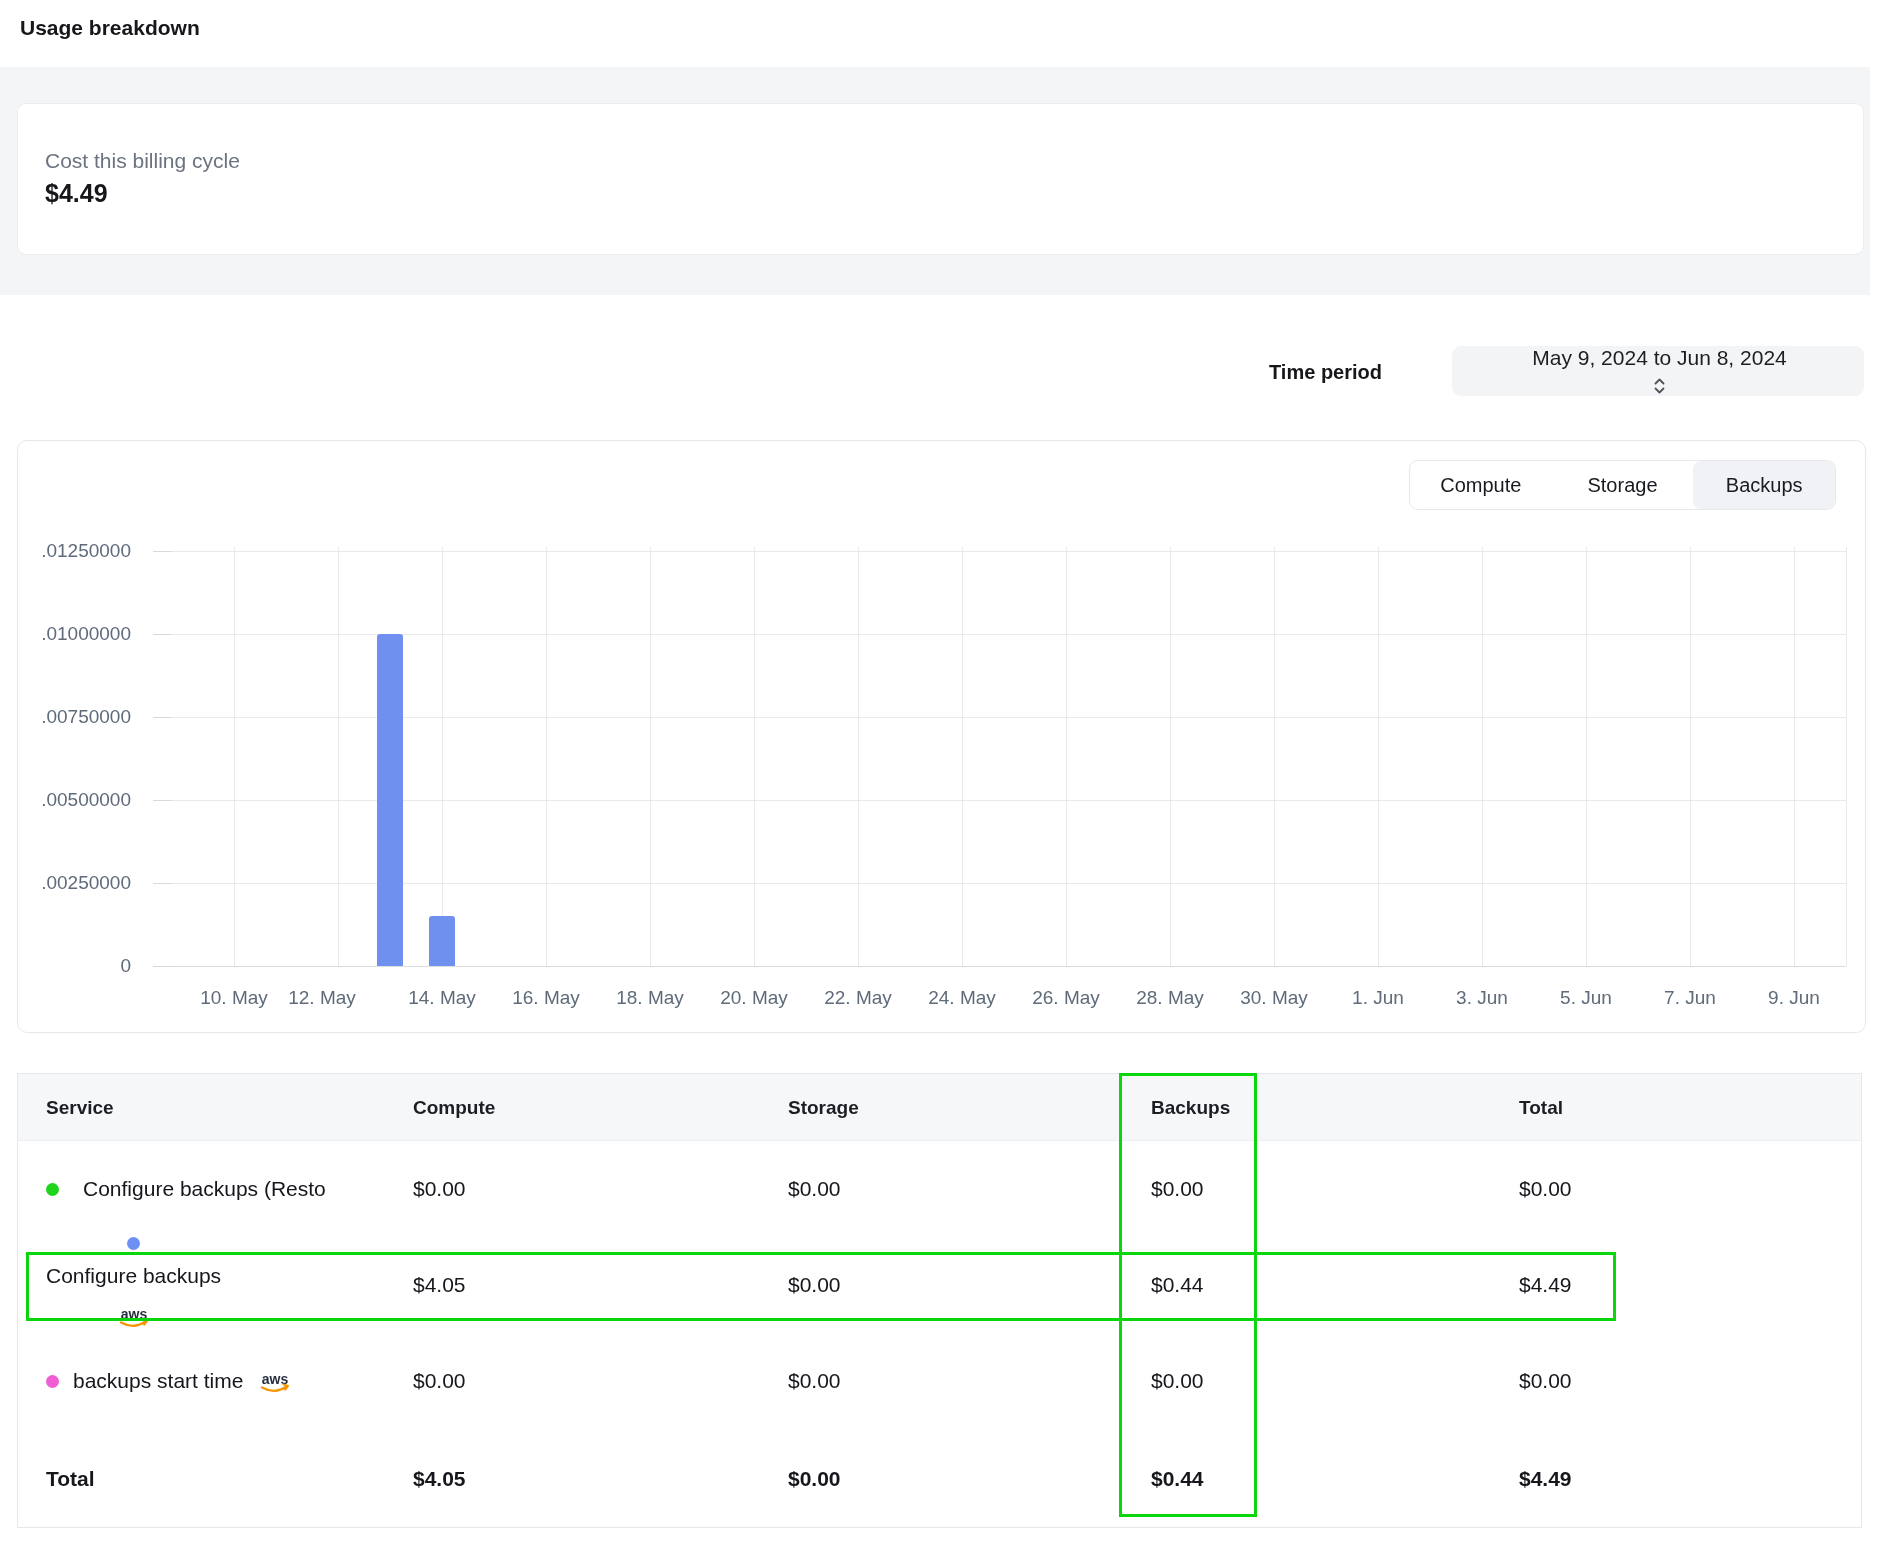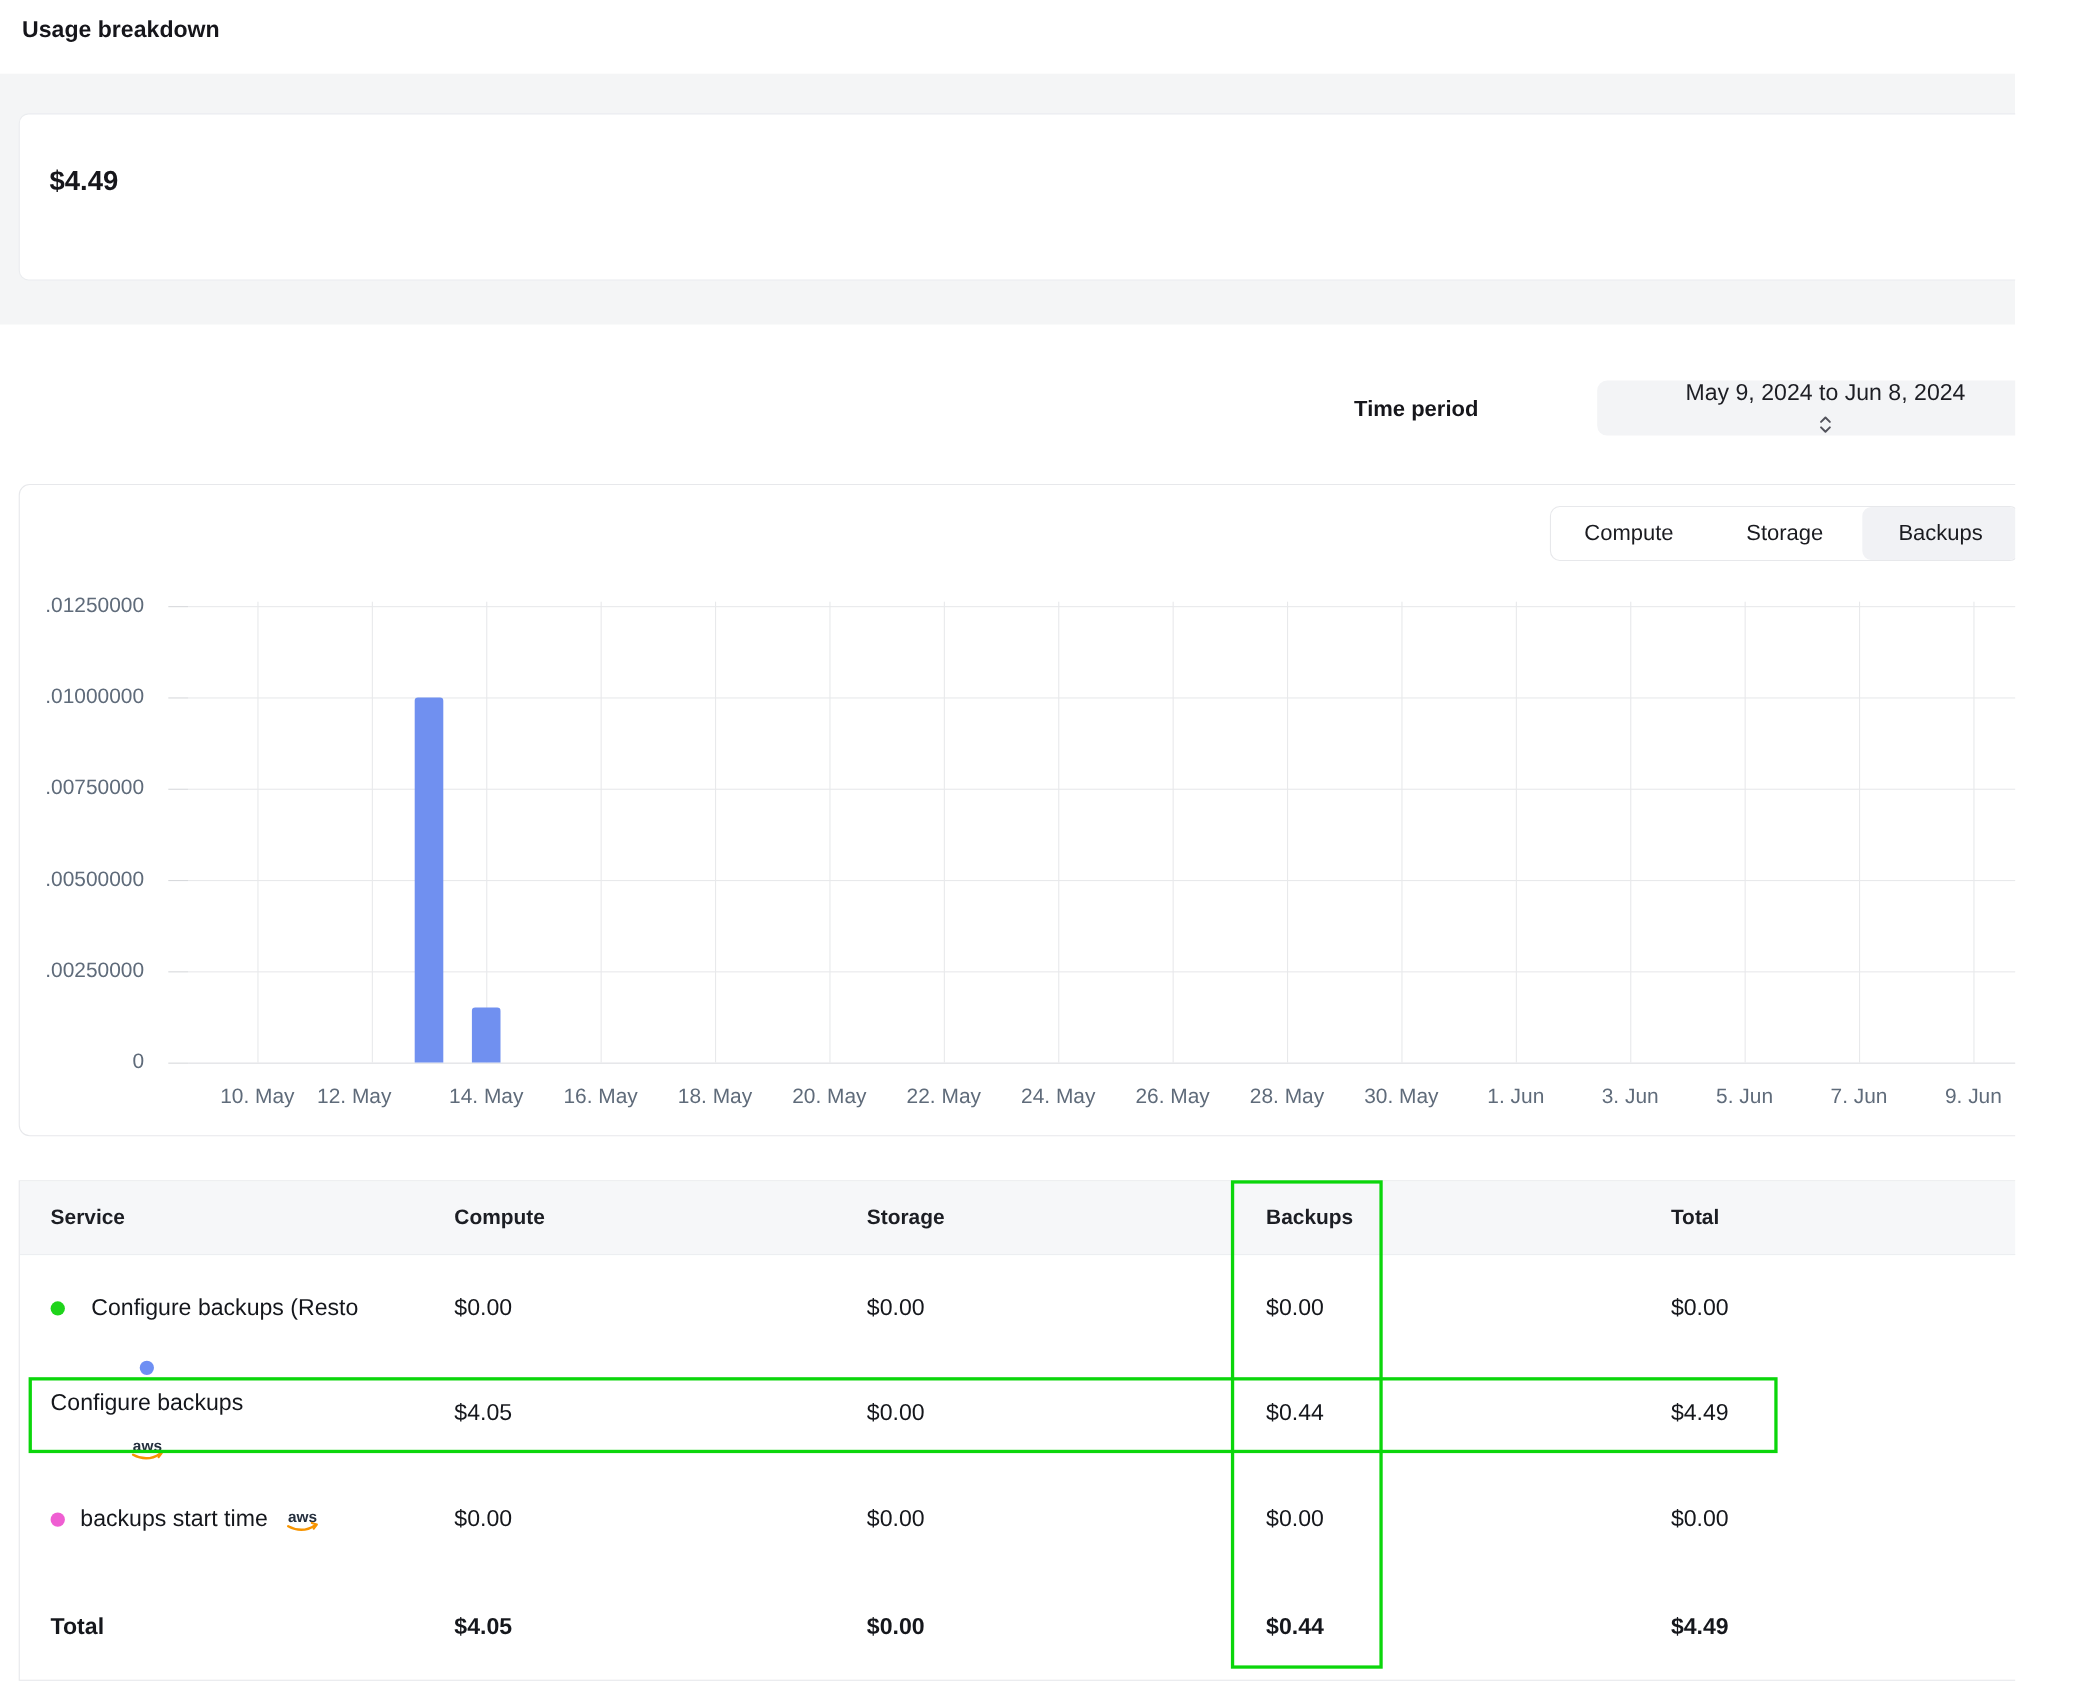--- a/index.html
+++ b/index.html
@@ -1,17 +1,17 @@
 <!DOCTYPE html>
 <html><head>
 <meta charset="utf-8">
 <style>
   html,body{margin:0;padding:0;background:#fff;}
   .canvas{position:relative;width:1832px;height:1548px;background:#fff;
-          font-family:"Liberation Sans",sans-serif;color:#17181d;overflow:hidden;}
+          font-family:"Liberation Sans",sans-serif;color:#17181d;overflow:hidden;padding-left:38px;}
 
   
   .page-title{position:absolute;left:20px;top:14px;margin:0;font-size:21px;line-height:28px;
               font-weight:700;color:#16161b;}
 
   
   .band{position:absolute;left:0;top:67px;width:100%;height:228px;background:#f4f5f6;}
   .summary-card{position:absolute;left:17px;top:36px;width:1847px;height:152px;background:#fff;
                 border:1px solid #eaecef;border-radius:9px;box-sizing:border-box;
                 padding:43px 0 0 27px;}
@@ -69,20 +69,21 @@
 </style>
 </head>
 <body>
 
 <div class="canvas">
 
   <h1 class="page-title">Usage breakdown</h1>
 
   <section class="band">
     <div class="summary-card">
+      <div class="summary-label">Cost this billing cycle</div>
       <div class="summary-value">$4.49</div>
     </div>
   </section>
 
   <div class="tp-label">Time period</div>
   <div class="tp-select">
     <span>May 9, 2024 to Jun 8, 2024</span>
     <svg width="15" height="20" viewBox="0 0 15 20" fill="none" stroke="#52525b" stroke-width="1.8" stroke-linecap="round" stroke-linejoin="round">
       <path d="M3.5 7.5 L7.5 3.5 L11.5 7.5"></path>
       <path d="M3.5 12.5 L7.5 16.5 L11.5 12.5"></path>

